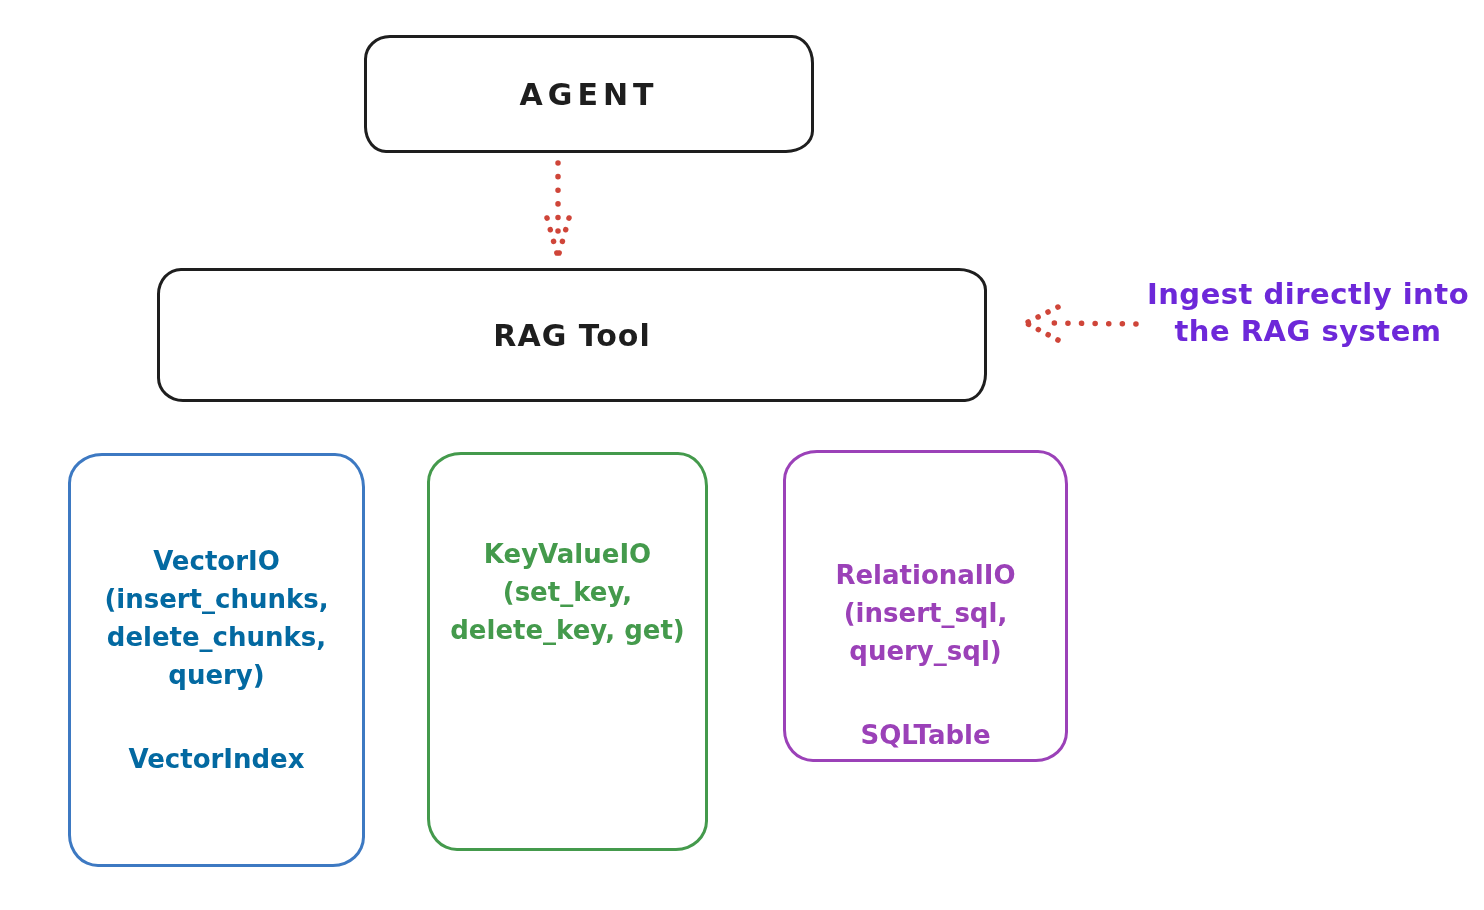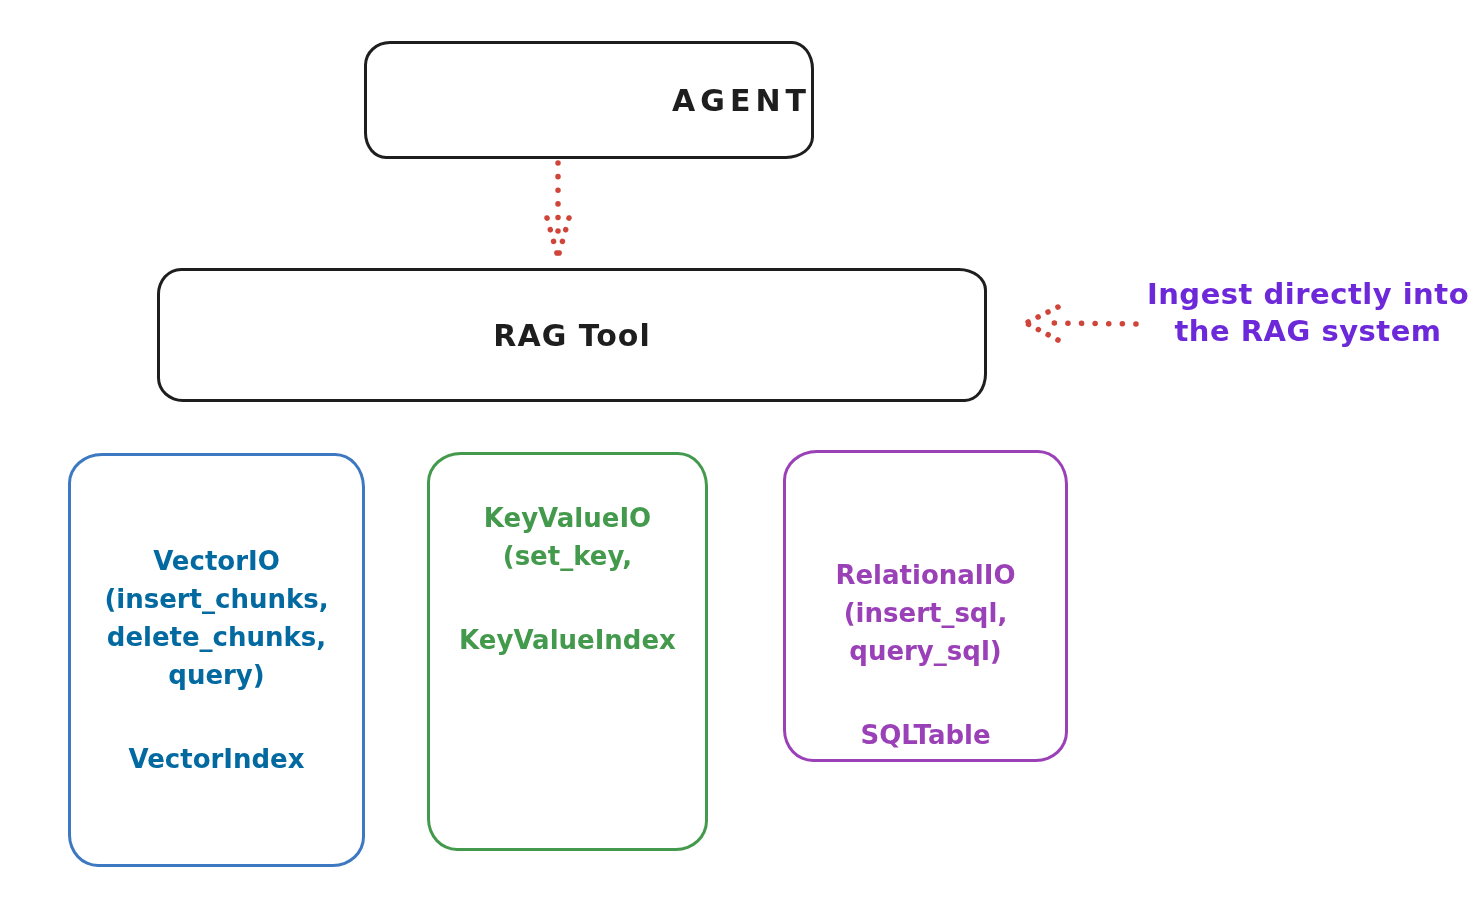--- a/index.html
+++ b/index.html
@@ -18,24 +18,23 @@
   }
   .node {
     position: absolute;
     border: 3.5px solid #1e1e1e;
     background: #ffffff;
     display: flex;
     align-items: center;
     justify-content: center;
   }
   .node-agent {
-    left: 364px; top: 41px;
+    left: 364px; top: 35px;
     width: 444px; height: 112px;
     border-radius: 26px 22px 28px 22px / 24px 28px 22px 26px;
-    justify-content: flex-end;
   }
   .node-agent .node-label {
     font-size: 30px;
     font-weight: bold;
     letter-spacing: 5px;
   }
   .node-ragtool {
     left: 157px; top: 268px;
     width: 824px; height: 128px;
     border-radius: 24px 28px 22px 26px / 26px 22px 28px 24px;
@@ -78,21 +77,21 @@
     border-color: #3d79c2;
     color: #0369a1;
     padding-top: 86px;
     text-align: center;
   }
   .storage-keyvalue {
     left: 427px; top: 452px;
     width: 281px; height: 399px;
     border-color: #449a4c;
     color: #449a4c;
-    padding-top: 44px;
+    padding-top: 80px;
   }
   .storage-relational {
     left: 783px; top: 450px;
     width: 285px; height: 312px;
     border-color: #9b41b8;
     color: #9b41b8;
     padding-top: 103px;
   }
   .index-label {
     margin-top: 46px;
@@ -136,21 +135,21 @@
     <div>VectorIO</div>
     <div>(insert_chunks,</div>
     <div>delete_chunks,</div>
     <div>query)</div>
     <div class="index-label">VectorIndex</div>
   </div>
 
   <div class="storage-box storage-keyvalue">
     <div>KeyValueIO</div>
     <div>(set_key,</div>
-    <div class="index-label">KeyValueIndex</div>
+    <div>delete_key, get)</div>
   </div>
 
   <div class="storage-box storage-relational">
     <div>RelationalIO</div>
     <div>(insert_sql,</div>
     <div>query_sql)</div>
     <div class="index-label">SQLTable</div>
   </div>
 
 </div>

